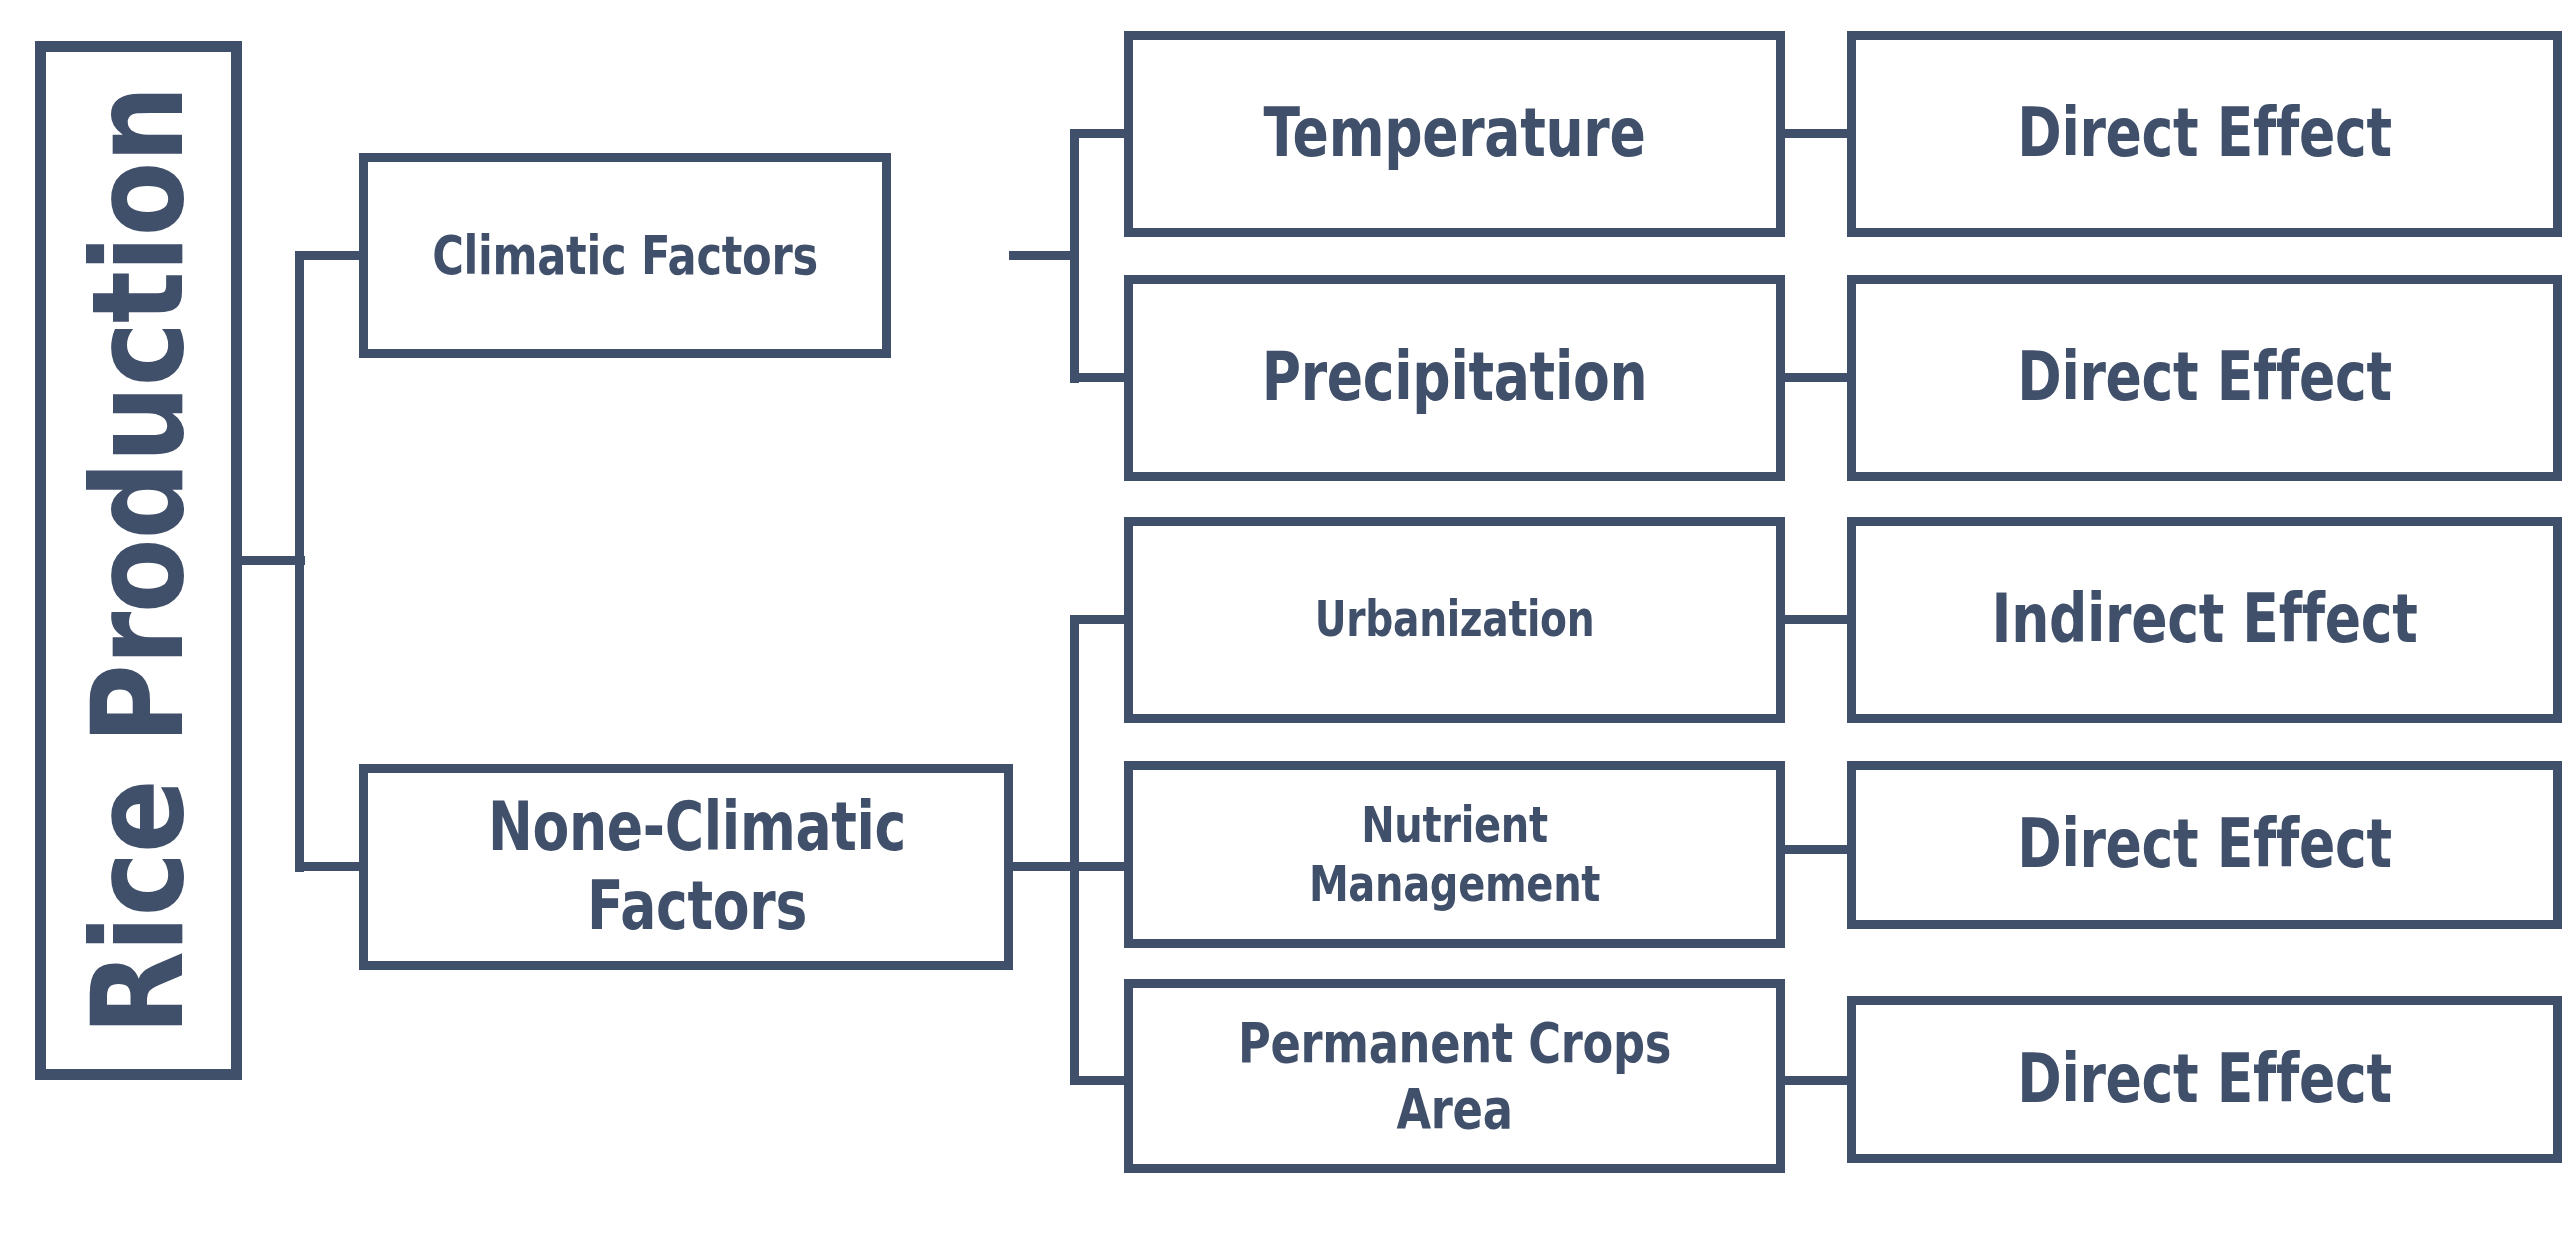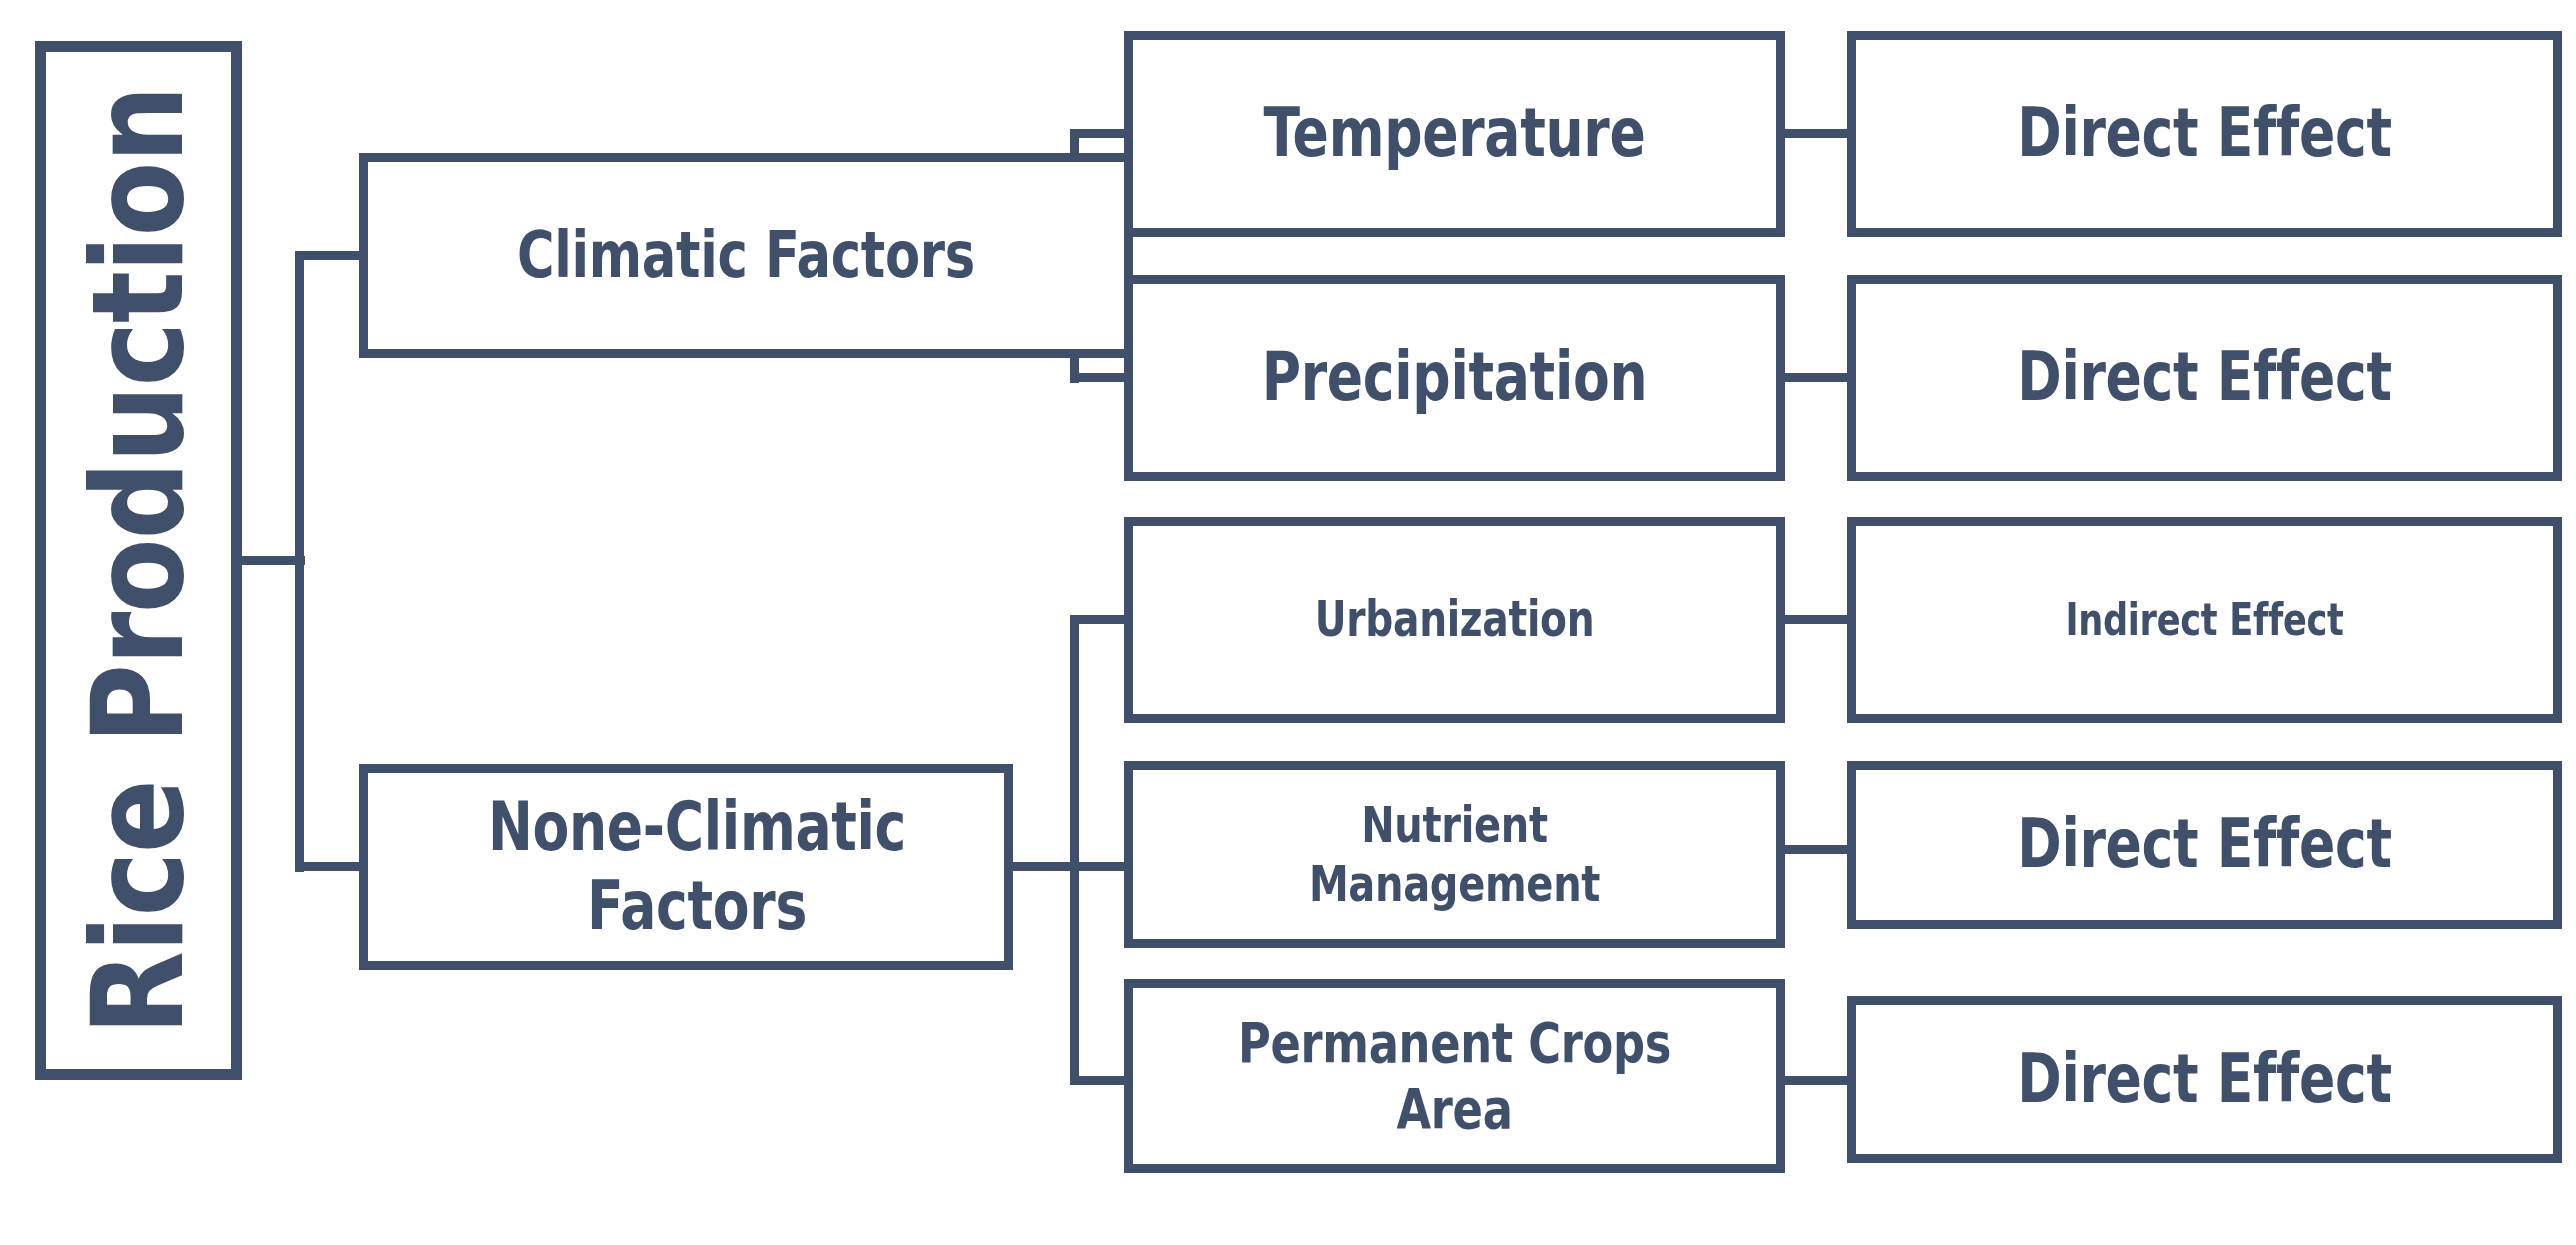--- a/index.html
+++ b/index.html
@@ -56,23 +56,23 @@
     transform: rotate(-90deg) scaleX(0.86);
     white-space: nowrap;
     width: auto;
     padding: 0;
   }
 
   
   #node-climatic {
     left: 359px;
     top: 153px;
-    width: 774px;
+    width: 532px;
     height: 205px;
-    font-size: 64px;
+    font-size: 54px;
   }
   #node-nonclimatic {
     left: 359px;
     top: 764px;
     width: 654px;
     height: 206px;
     font-size: 67px;
     padding-left: 22px;
   }
 
@@ -126,21 +126,21 @@
     top: 275px;
     width: 715px;
     height: 206px;
     font-size: 67px;
   }
   #node-effect-3 {
     left: 1847px;
     top: 517px;
     width: 715px;
     height: 206px;
-    font-size: 44px;
+    font-size: 67px;
   }
   #node-effect-4 {
     left: 1847px;
     top: 761px;
     width: 715px;
     height: 168px;
     font-size: 67px;
   }
   #node-effect-5 {
     left: 1847px;

